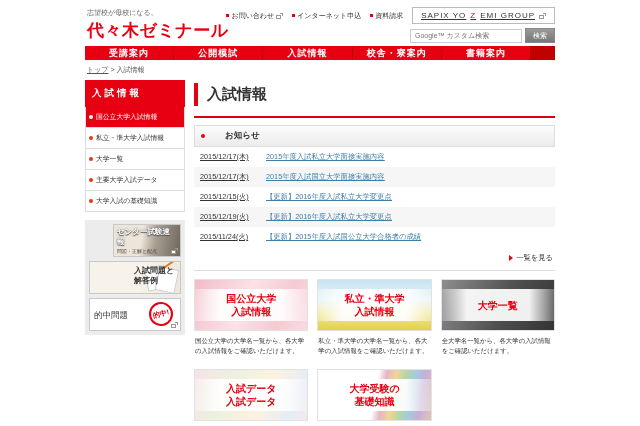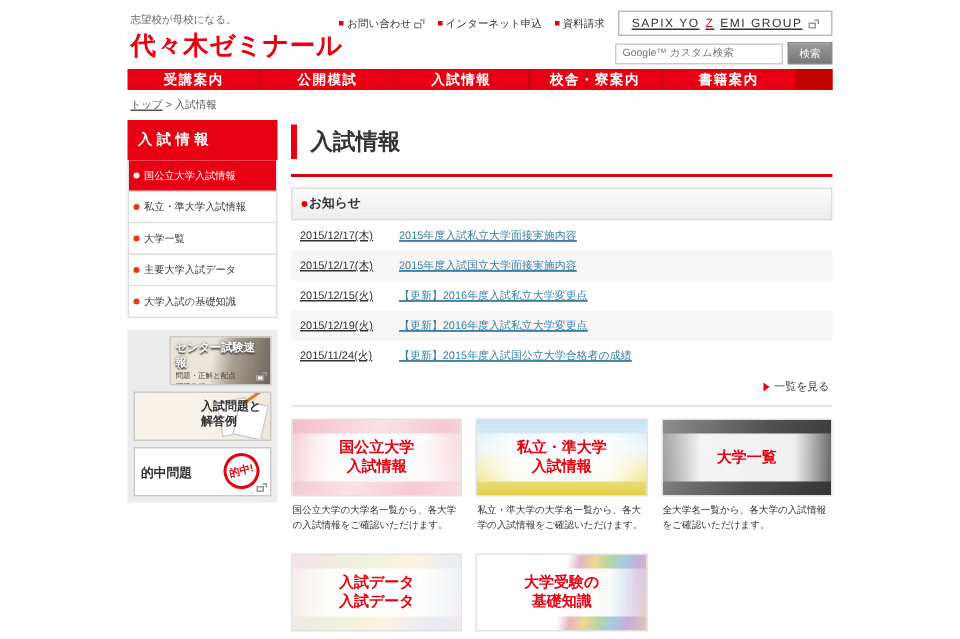--- a/index.html
+++ b/index.html
@@ -59,32 +59,32 @@
   .banner-center { background:linear-gradient(100deg,#ece5da 42%,#a89e92 62%,#6e655c 100%);margin-left:24px; }
   .b1-title { font-size:7.5px; font-weight:bold; color:#fff; text-shadow:0 0 2px #555,0 1px 1px #444; padding:2px 3px 0; }
   .b1-sub { font-size:5px; color:#444; padding:1px 3px 0; line-height:1.35; }
   .banner-mondai { background:linear-gradient(100deg,#f7f3ea 55%,#efe8d8 100%);padding-left:40px; }
   .b2-title { font-size:8px; font-weight:bold; color:#333; padding:4px 0 0 4px; line-height:1.3; position:relative; z-index:2; }
   .paper { position:absolute; background:#fff; border:1px solid #ccc; width:20px; height:24px; }
   .paper1 { right:14px; top:4px; transform:rotate(-10deg); }
   .paper2 { right:3px; top:6px; transform:rotate(12deg); }
   .pencil { position:absolute; right:5px; top:2px; width:14px; height:2px; background:#e8761a; transform:rotate(-35deg); }
   .banner-tekichu { background:#fff; }
-  .b3-title { position:absolute; left:4px; top:11px; font-size:8.5px; font-weight:bold; color:#333; }
+  .b3-title { position:absolute; left:4px; top:11px; font-size:8.5px; font-weight:normal; color:#333; }
   .stamp { position:absolute; right:7px; top:3px; width:24px; height:24px; border:2px solid #e60012; border-radius:50%;
            color:#e60012; font-size:7px; font-weight:bold; display:flex; align-items:center; justify-content:center;
            transform:rotate(-14deg); background:rgba(255,255,255,0.8); }
   .banner .ext-icon { position:absolute; right:2px; bottom:2px; }
 
   
   .main { flex:1; min-width:0; }
   .title-block { border-bottom:2px solid #d50010; padding:3px 0 10px; }
   .page-title { font-size:15px; font-weight:bold; color:#333; border-left:4px solid #e60012; padding:2px 0 2px 9px; }
   .section-head { margin-top:7px; background:linear-gradient(#fcfcfc,#ececec); border:1px solid #ddd; padding:4px 6px;
-                  font-size:8.5px; font-weight:bold; color:#333; display:flex; align-items:center; gap:1px; }
+                  font-size:8.5px; font-weight:bold; color:#333; display:flex; align-items:center; gap:20px; }
   .ring { width:4px; height:4px; border:2px solid #e60012; border-radius:50%; background:#fff; flex:none; }
   .news-list { list-style:none; font-size:7.3px; }
   .news-row { display:flex; align-items:flex-end; padding:5px 6px;text-decoration:underline; }
   .news-row:nth-child(even) { background:#f6f6f6; }
   .news-date { width:66px; flex:none; color:#333; }
   .news-link { color:#3c7fa6; text-decoration:underline; cursor:pointer; }
   .view-all { display:flex; justify-content:flex-end; align-items:center; gap:3px; padding:6px 2px 7px; font-size:7.3px; }
   .tri { width:0; height:0; border-left:4px solid #e60012; border-top:3px solid transparent; border-bottom:3px solid transparent; }
   .view-all a { color:#333; text-decoration:none; cursor:pointer; }
   .divider { border-top:1px solid #ddd; margin-bottom:8px; }

